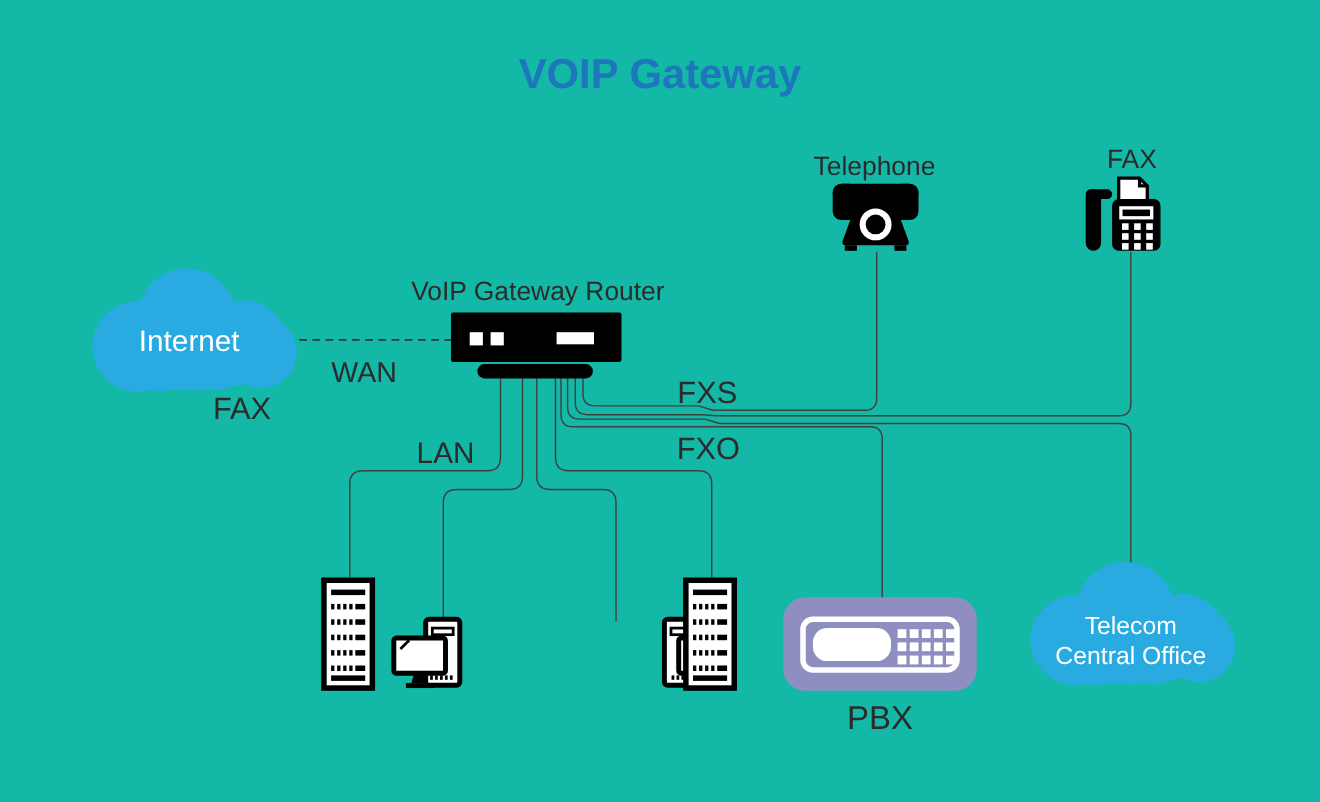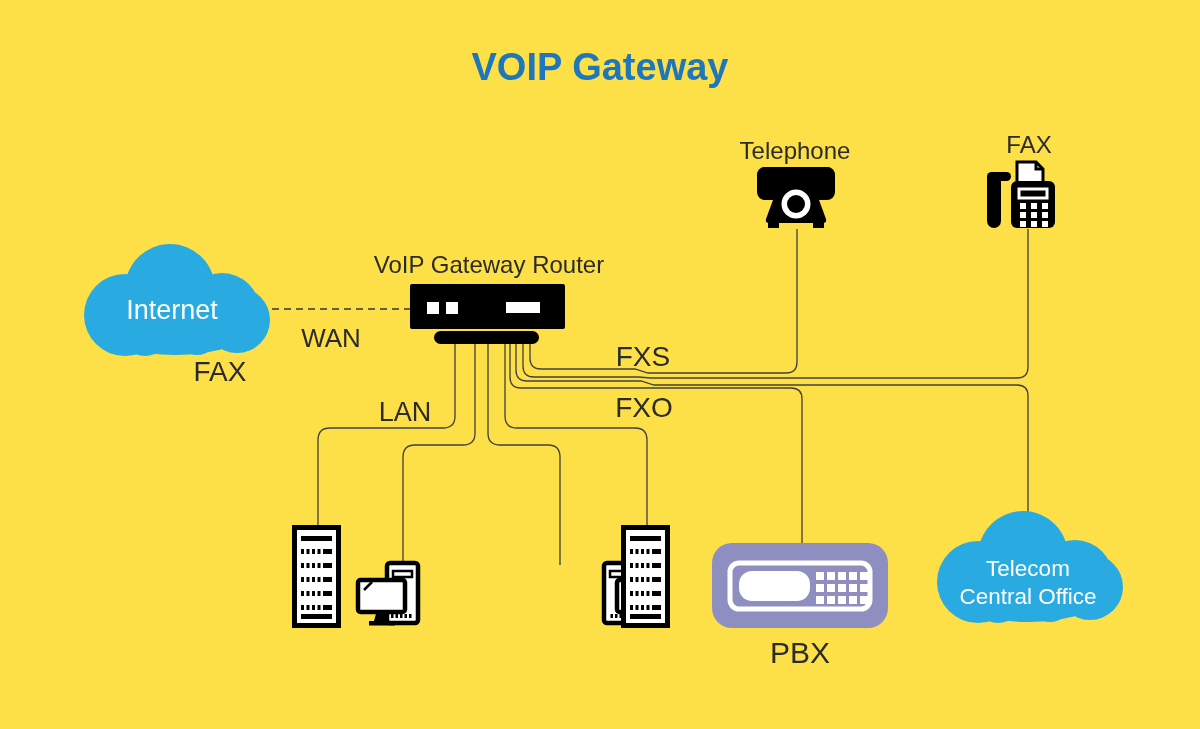--- a/index.html
+++ b/index.html
@@ -1,18 +1,18 @@
 <!DOCTYPE html>
 <html><head>
 <meta charset="utf-8">
 <style>
   html, body { margin: 0; padding: 0; background: #ffffff; }
   .stage {
     width: 1200px; height: 729px; position: relative;
-    background: #fde047; overflow: hidden;
+    background: #14b8a6; overflow: hidden;
     font-family: "Liberation Sans", sans-serif;
   }
   svg { display: block; }
   text { font-family: "Liberation Sans", sans-serif; }
   .lbl { fill: #2b2b2b; }
   .cloud-text { fill: #ffffff; }
   .conn { fill: none; stroke: #404040; stroke-width: 1.3px; }
   .conn-dashed { fill: none; stroke: #333333; stroke-width: 1.6px; stroke-dasharray: 7 5; }
   .blk { fill: #000000; }
 </style>

